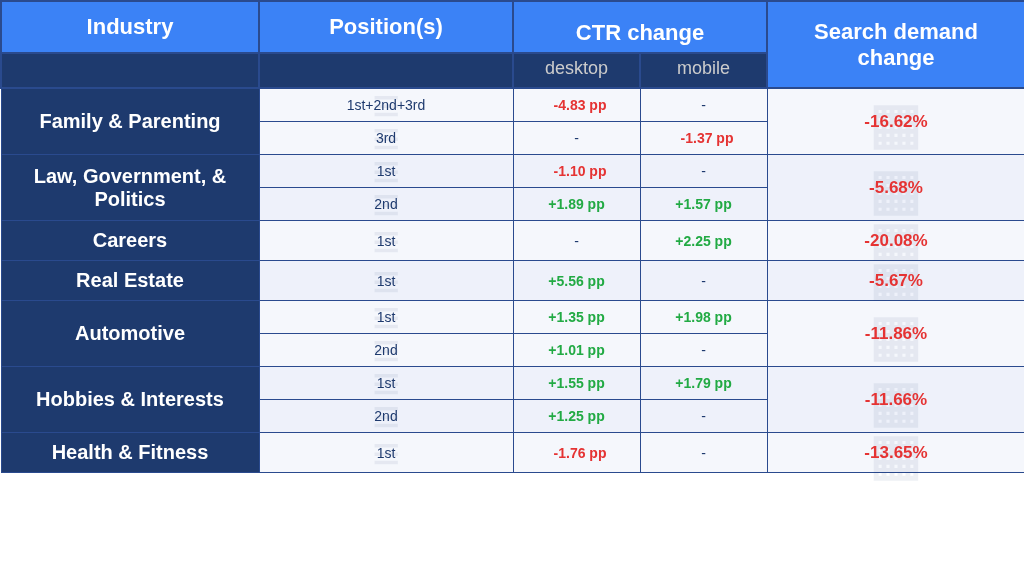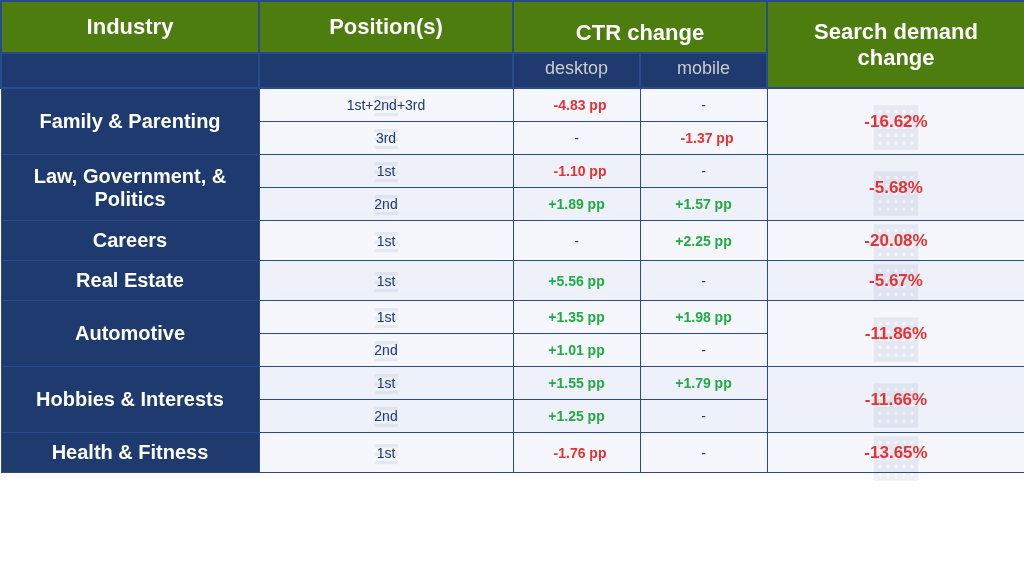--- a/index.html
+++ b/index.html
@@ -23,21 +23,21 @@
 
     
     col.col-industry { width: 258px; }
     col.col-position { width: 254px; }
     col.col-desktop  { width: 127px; }
     col.col-mobile   { width: 127px; }
     col.col-demand   { width: 258px; }
 
     
     thead tr.main-header th {
-      background-color: #4d7c0f;
+      background-color: #3b82f6;
       color: #fff;
       font-size: 22px;
       font-weight: bold;
       padding: 12px 8px;
       text-align: center;
       vertical-align: middle;
       border: 2px solid #2a4a8e;
     }
 
     thead tr.sub-header th {

